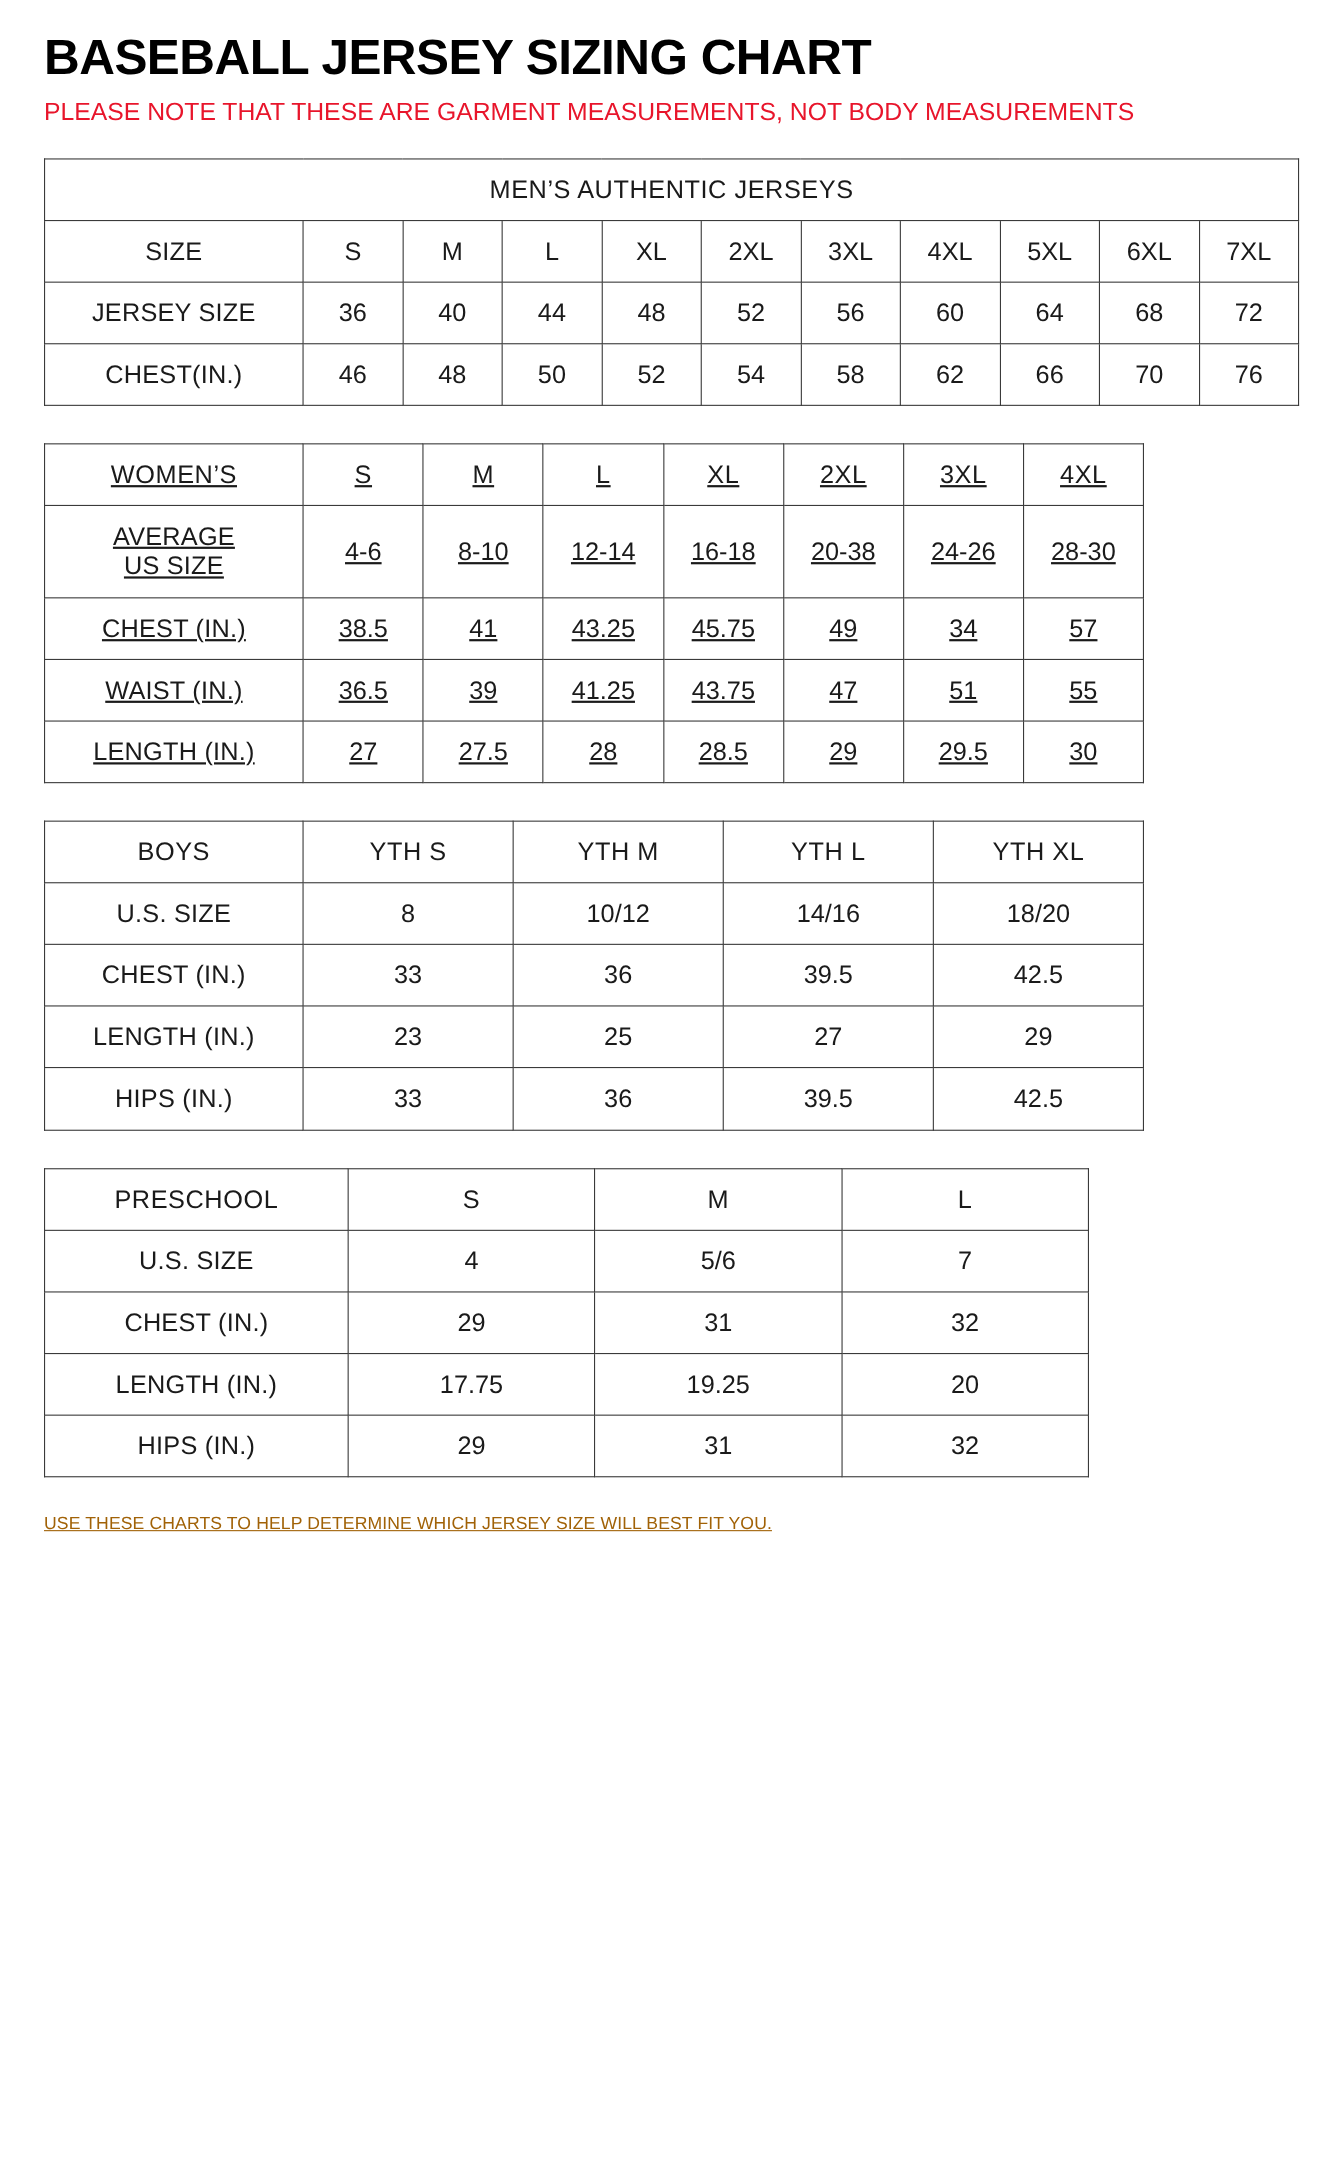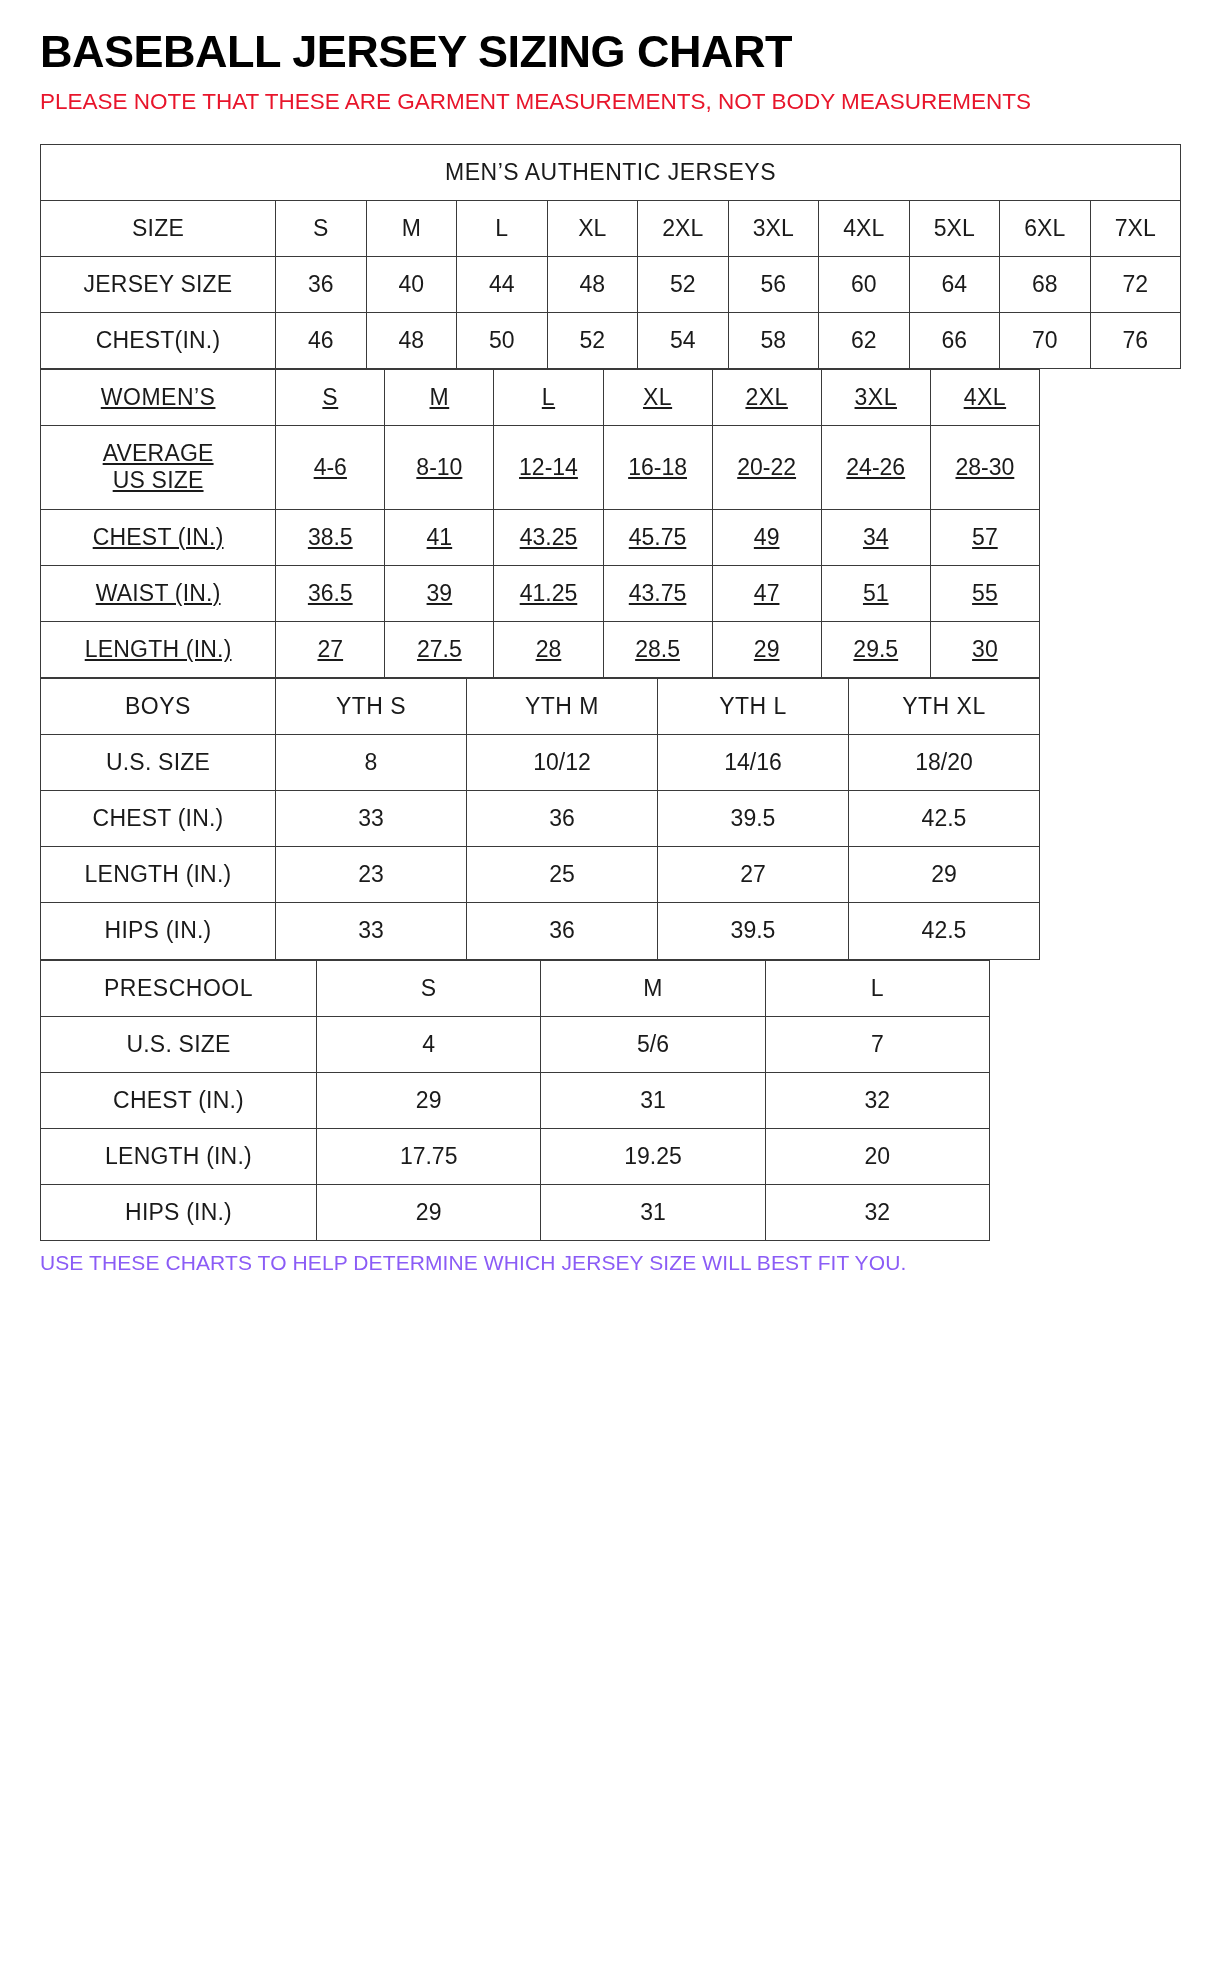--- a/index.html
+++ b/index.html
@@ -26,20 +26,21 @@
   .note {
     color: #e8152b;
     font-size: 22.5px;
     line-height: 1.35;
     margin: 0 0 26px 0;
     max-width: 1110px;
   }
   table.sz {
     border-collapse: collapse;
     table-layout: fixed;
+    margin-bottom: 34px;
     padding-left: 20px;
   }
   table.sz td, table.sz th {
     border: 1px solid #3a3a3a;
     text-align: center;
     vertical-align: middle;
     font-size: 23px;
     font-weight: normal;
     padding: 14px 4px;
     color: #1a1a1a;
@@ -61,24 +62,25 @@
     letter-spacing: 0.5px;
     padding: 18px 4px;
     border: 1px solid #7a7a7a;
   }
   .rowlabel {
     font-size: 23px;
     letter-spacing: 0.2px;
   }
   .two-line { line-height: 1.15; }
   .footer-note {
-    color: #8b5cf6;
-    font-size: 21px;
+    color: #a16207;
+    font-size: 16px;
     margin: 10px 0 30px 0;
     letter-spacing: 0.1px;
+    text-decoration: underline;
   }
   
   #mens-table { width: 1140px; }
   #womens-table { width: 1000px; text-decoration: underline; }
   #boys-table { width: 1000px; }
   #preschool-table { width: 950px; }
 </style>
 </head>
 <body>
 
@@ -154,21 +156,21 @@
     </tr>
     <tr>
       <td class="rowlabel two-line">
         <span>AVERAGE</span><br>
         <span>US SIZE</span>
       </td>
       <td>4-6</td>
       <td>8-10</td>
       <td>12-14</td>
       <td>16-18</td>
-      <td>20-22</td>
+      <td>20-38</td>
       <td>24-26</td>
       <td>28-30</td>
     </tr>
     <tr>
       <td class="rowlabel">CHEST (IN.)</td>
       <td>38.5</td>
       <td>41</td>
       <td>43.25</td>
       <td>45.75</td>
       <td>49</td>

